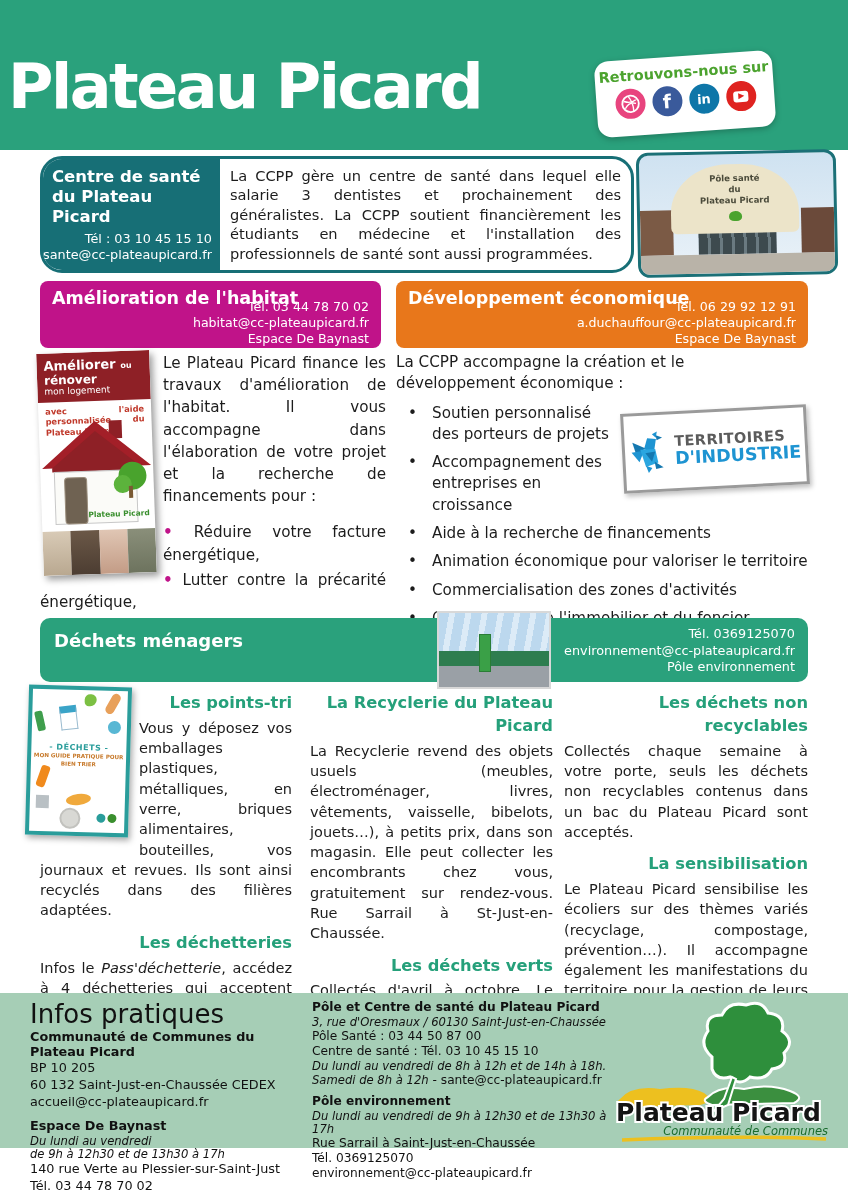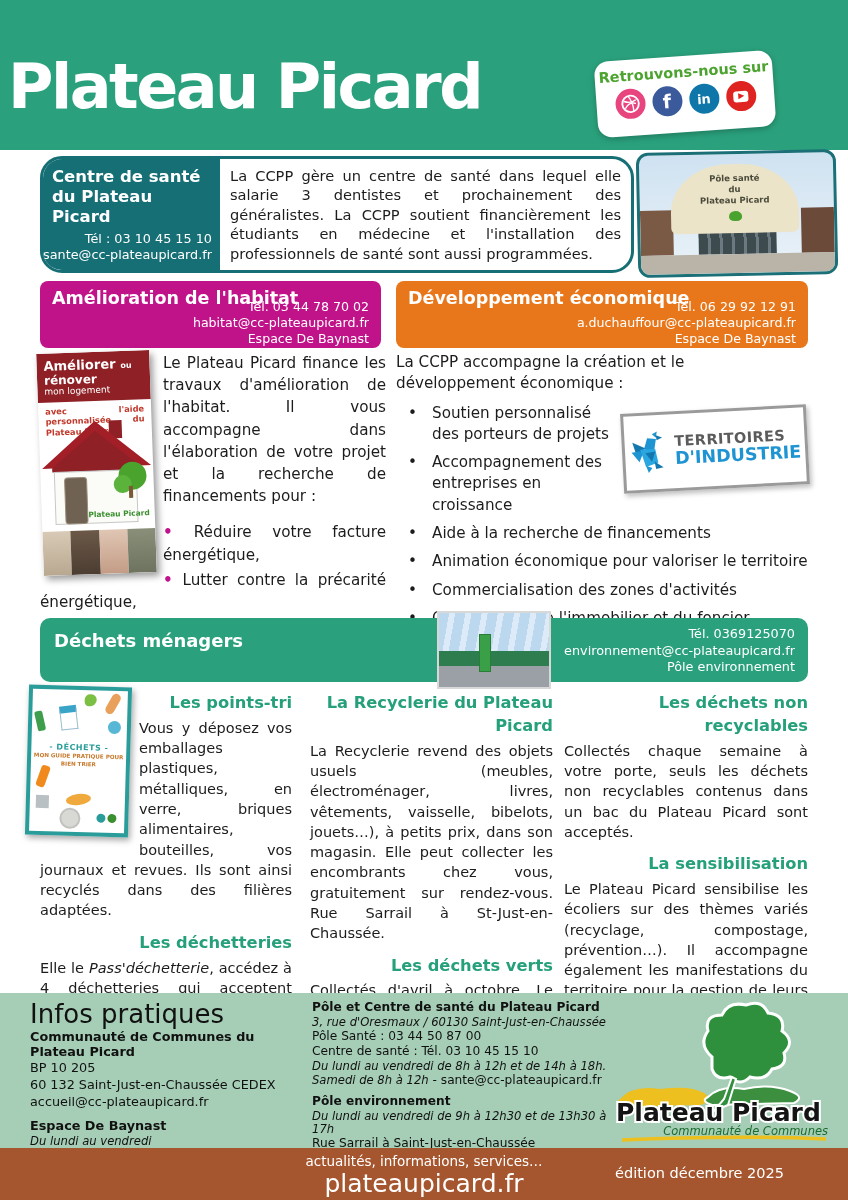--- a/index.html
+++ b/index.html
@@ -308,21 +308,21 @@
       <div class="g-shape gs8"></div>
       <div class="g-shape gs9"></div>
       <div class="g-shape gs10"></div>
       <div class="g-shape gs11"></div>
       <div class="guide-title">- DÉCHETS -</div>
       <div class="guide-sub">MON GUIDE PRATIQUE POUR BIEN TRIER</div>
     </div>
     <h3>Les points-tri</h3>
     <p>Vous y déposez vos emballages plastiques, métalliques, en verre, briques alimentaires, bouteilles, vos journaux et revues. Ils sont ainsi recyclés dans des filières adaptées.</p>
     <h3 class="h3-second">Les déchetteries</h3>
-    <p><span>Elle le </span><span class="it">Pass'déchetterie</span><span>, accédez à 4 déchetteries qui acceptent gravats, déchets verts, encombrants, ou déchets toxiques pour les valoriser.</span></p>
+    <p><span>Infos le </span><span class="it">Pass'déchetterie</span><span>, accédez à 4 déchetteries qui acceptent gravats, déchets verts, encombrants, ou déchets toxiques pour les valoriser.</span></p>
   </div>
 
   <div class="col col2">
     <h3>La Recyclerie du Plateau Picard</h3>
     <p>La Recyclerie revend des objets usuels (meubles, électroménager, livres, vêtements, vaisselle, bibelots, jouets…), à petits prix, dans son magasin. Elle peut collecter les encombrants chez vous, gratuitement sur rendez-vous. Rue Sarrail à St-Just-en-Chaussée.</p>
     <h3 class="h3-second">Les déchets verts</h3>
     <p>Collectés d'avril à octobre. Le Plateau Picard fournit aussi des composteurs à prix réduit pour composter chez vous toute l'année.</p>
   </div>
 
   <div class="col col3">
@@ -375,21 +375,14 @@
         <path d="M96 104 Q108 92 132 96 Q158 90 178 98 Q194 104 182 110 L100 112 Q88 108 96 104 Z" fill="#3b8f3f" stroke="#fff" stroke-width="2"></path>
         <path d="M100 64 Q86 52 96 38 Q92 22 110 22 Q116 8 134 12 Q150 6 156 20 Q174 22 170 38 Q184 48 172 60 Q176 74 160 76 Q154 88 138 84 Q128 94 118 84 Q104 88 100 76 Z" fill="#2e8f3c" stroke="#fff" stroke-width="3"></path>
         <path d="M120 84 L112 106 L102 118 L116 112 L124 86 Z" fill="#2e8f3c" stroke="#fff" stroke-width="2"></path>
         <text x="4" y="128" font-size="25" font-weight="bold" fill="#141414" stroke="#fff" stroke-width="4" paint-order="stroke" font-family="DejaVu Sans, sans-serif">Plateau Picard</text>
         <text x="216" y="142" text-anchor="end" font-size="11.5" font-style="italic" fill="#1a6b2d" font-family="DejaVu Sans, sans-serif">Communauté de Communes</text>
         <path d="M10 147 Q120 142 214 146" stroke="#edc01f" stroke-width="3.5" fill="none"></path>
       </svg>
     </div>
   </div>
 
-  <div class="bottom">
-    <div class="b-center">
-      <div class="b-tag">actualités, informations, services…</div>
-      <div class="b-site">plateaupicard.fr</div>
-    </div>
-    <div class="b-ed">édition décembre 2025</div>
-  </div>
 
 </div>
 
 </body></html>

